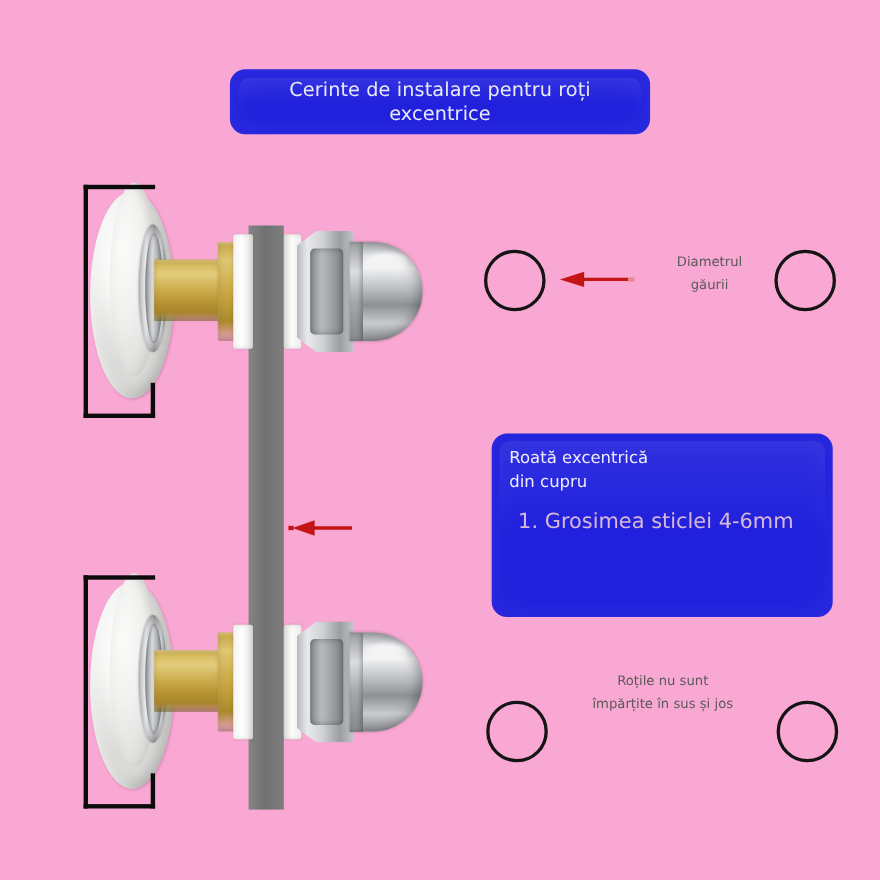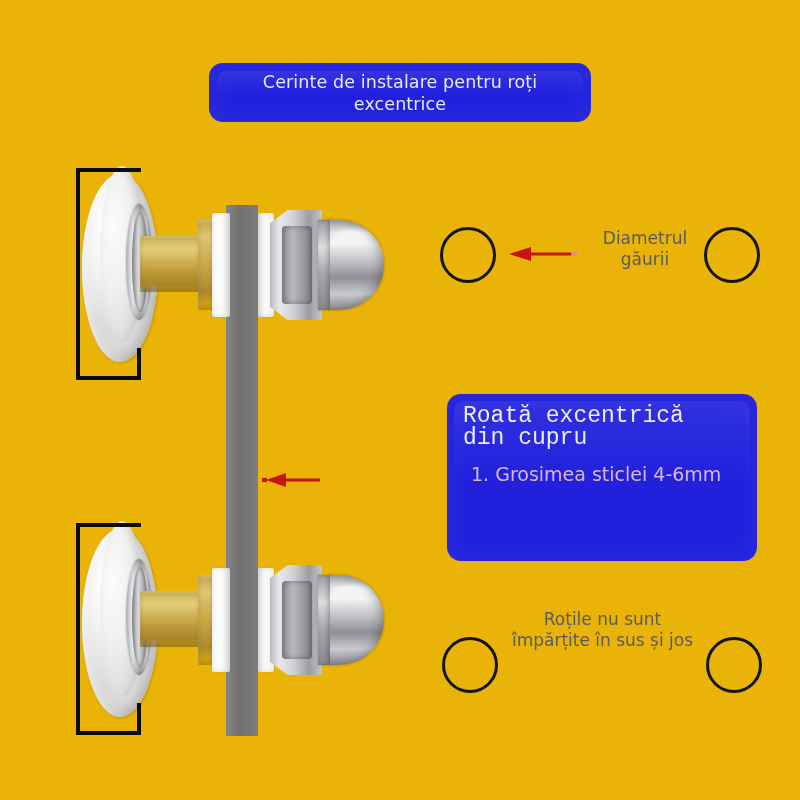--- a/index.html
+++ b/index.html
@@ -4,21 +4,21 @@
 <title>Cerinte de instalare pentru roti excentrice</title>
 <style>
   html,body{margin:0;padding:0;}
   body{
     width:800px;height:800px;
     background:#ffffff;
     font-family:"DejaVu Sans","Liberation Sans",sans-serif;
     overflow:hidden;
     position:relative;
   }
-  #stage{position:relative;width:800px;height:800px;overflow:hidden;background:#eab308;}
+  #stage{position:relative;width:800px;height:800px;overflow:hidden;background:#f9a8d4;}
 
   
   .title-banner{
     position:absolute;left:209px;top:63px;width:382px;height:59px;
     background:#2020dd;
     border-radius:14px;
     display:flex;align-items:center;justify-content:center;
     box-shadow:inset 0 0 26px 6px rgba(255,255,255,0.05);
   }
   .title-banner .sheen{
@@ -41,35 +41,34 @@
     background:#2020dd;border-radius:14px;
     box-shadow:inset 0 0 26px 6px rgba(255,255,255,0.045);
   }
   .info-box .sheen{
     position:absolute;left:7px;top:7px;right:7px;bottom:7px;border-radius:10px;
     background:linear-gradient(180deg,rgba(255,255,255,0.075),rgba(255,255,255,0) 55%);
     pointer-events:none;
   }
   .info-head{
     position:absolute;left:16px;top:11px;width:278px;
-    color:#ececfa;font-size:23px;line-height:22px;
-    white-space:pre-line;
-    font-family:Liberation Mono, monospace;
+    color:#ececfa;font-size:15px;line-height:22px;
+    white-space:pre-line;
   }
   .info-line{
     position:absolute;left:12px;width:290px;
     color:#d8b8d8;font-size:19px;line-height:26px;
     white-space:pre-line;
   }
   .info-line-1{top:67px;text-align:left;padding-left:12px;}
   .info-line-2{top:95px;text-align:left;padding-left:28px;}
 
   
   .anno{
-    position:absolute;color:#5a5a5a;font-size:17px;line-height:21px;
+    position:absolute;color:#5a5a5a;font-size:12px;line-height:21px;
     white-space:pre-line;
   }
   .anno.center{text-align:center;}
 
   
   .ocircle{
     position:absolute;border:3px solid #141414;border-radius:50%;
     background:transparent;box-sizing:border-box;
   }
 

